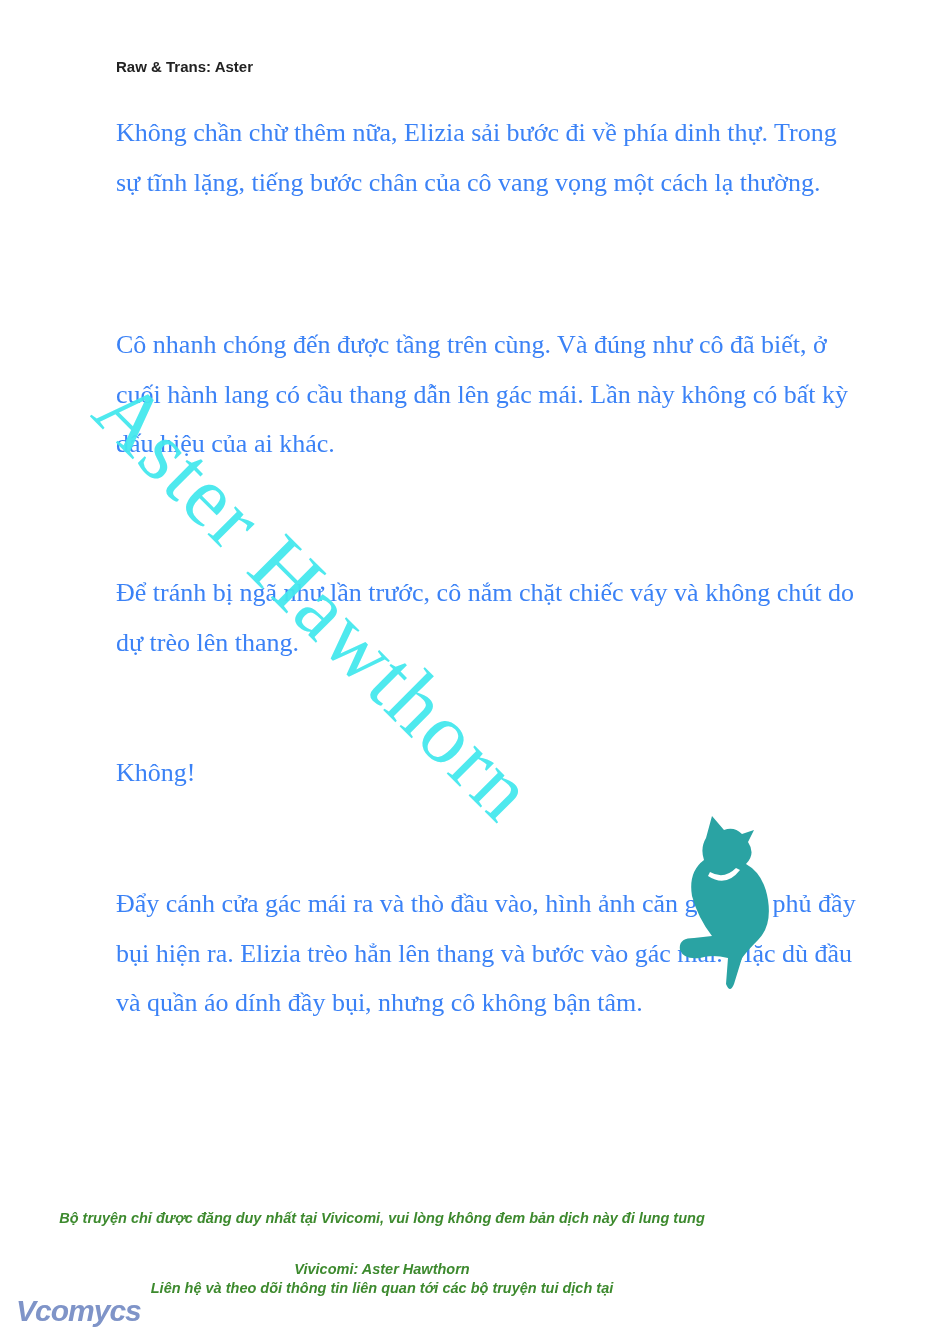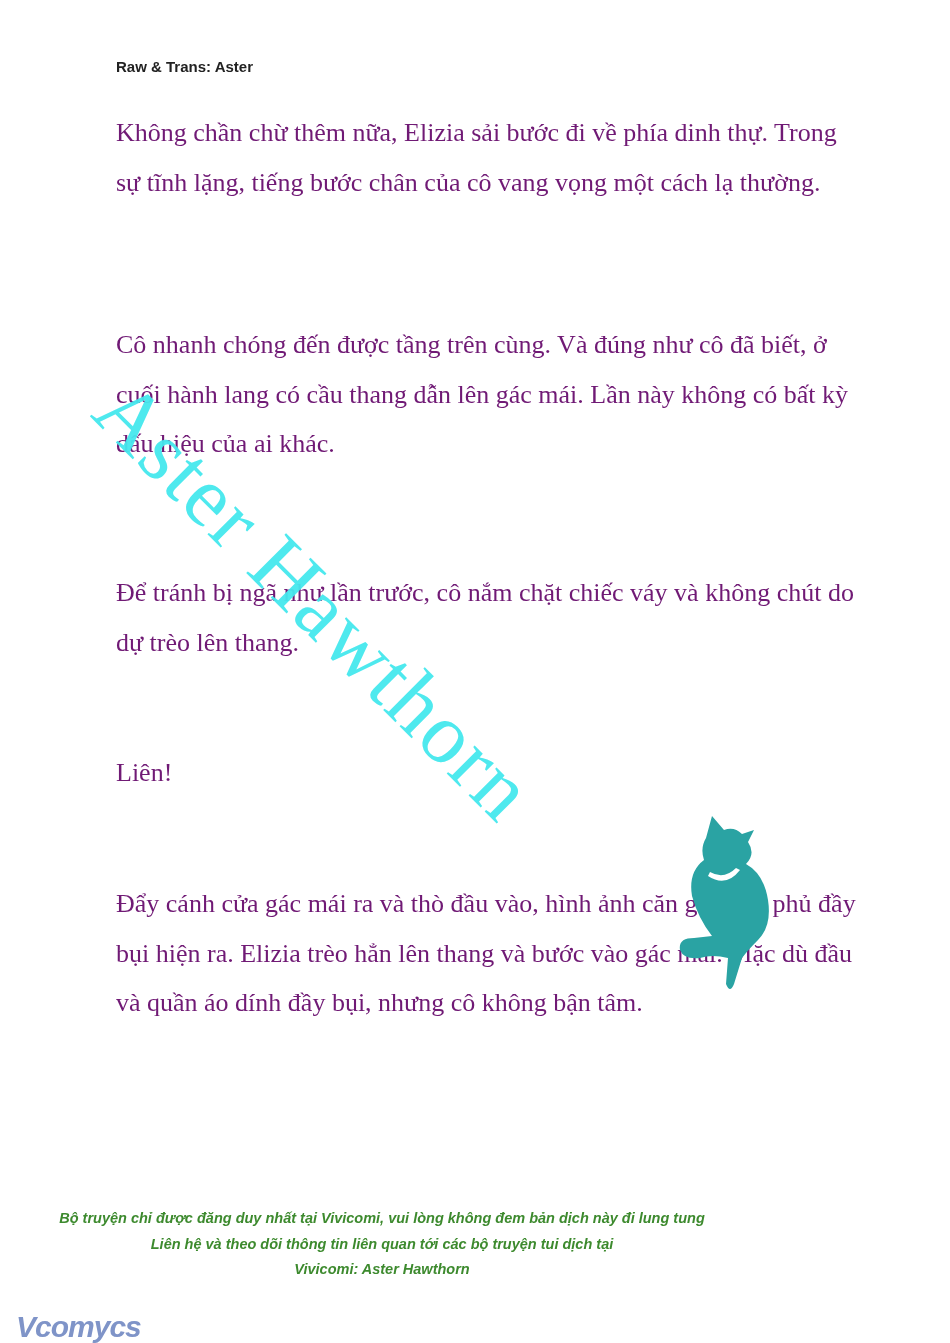--- a/index.html
+++ b/index.html
@@ -4,56 +4,56 @@
   <style>
     html, body { margin: 0; padding: 0; background: #ffffff; }
     body { width: 950px; height: 1343px; position: relative; overflow: hidden; }
     .header {
       position: absolute; left: 116px; top: 58px;
       font-family: "Liberation Sans", sans-serif; font-size: 15px; color: #222; font-weight: bold;
     }
     .para {
       position: absolute; left: 116px; width: 740px;
       font-family: "Liberation Serif", serif; font-size: 26px; line-height: 49.5px;
-      color: #701a75; margin: 0;
+      color: #3b82f6; margin: 0;
     }
     .watermark {
       position: absolute; left: 145px; top: 470px;
       font-family: "Liberation Serif", serif; font-size: 86px; color: #45e8ee;
       transform-origin: 0 0; transform: rotate(45deg);
       white-space: nowrap; letter-spacing: 2px; opacity: 0.95;
       pointer-events: none; margin-top: -110px;
     }
     .cat { position: absolute; left: 672px; top: 808px; width: 120px; height: 190px; }
     .footer-line {
       position: absolute; left: 0; width: 764px; text-align: center;
       font-family: "Liberation Sans", sans-serif; font-style: italic; font-weight: bold;
       font-size: 14.5px; color: #3d8a2e;
     }
     .logo {
       position: absolute; left: 16px; top: 1294px;
       font-family: "Liberation Sans", sans-serif; font-style: italic; font-weight: bold;
-      font-size: 30px; color: #7f94c8; letter-spacing: -1px; margin-top: 16px;
+      font-size: 30px; color: #7f94c8; letter-spacing: -1px;
     }
   </style>
 </head>
 <body>
 
 <div class="header">Raw &amp; Trans: Aster</div>
 
 <p class="para" style="top:108px">Không chần chừ thêm nữa, Elizia sải bước đi về phía dinh thự. Trong sự tĩnh lặng, tiếng bước chân của cô vang vọng một cách lạ thường.</p>
 <p class="para" style="top:320px">Cô nhanh chóng đến được tầng trên cùng. Và đúng như cô đã biết, ở cuối hành lang có cầu thang dẫn lên gác mái. Lần này không có bất kỳ dấu hiệu của ai khác.</p>
 <p class="para" style="top:568px">Để tránh bị ngã như lần trước, cô nắm chặt chiếc váy và không chút do dự trèo lên thang.</p>
-<p class="para" style="top:748px">Liên!</p>
+<p class="para" style="top:748px">Không!</p>
 <p class="para" style="top:879px">Đẩy cánh cửa gác mái ra và thò đầu vào, hình ảnh căn gác mái phủ đầy bụi hiện ra. Elizia trèo hẳn lên thang và bước vào gác mái. Mặc dù đầu và quần áo dính đầy bụi, nhưng cô không bận tâm.</p>
 
 <div class="watermark">Aster Hawthorn</div>
 
 <svg class="cat" viewBox="0 0 120 190">
   <path fill="#2aa3a3" d="M40 8 L52 22 Q62 18 70 26 L82 22 L76 34 Q84 46 74 56 Q92 66 96 92 Q100 118 86 132 Q76 142 70 150 L62 176 Q58 186 54 176 L56 150 Q40 146 28 150 Q12 152 8 142 Q6 130 22 130 L40 128 Q26 110 20 88 Q16 64 32 52 Q28 40 34 30 Z"></path>
   <path fill="#ffffff" d="M38 64 Q52 72 64 60 L68 62 Q54 80 36 68 Z"></path>
 </svg>
 
 <div class="footer-line" style="top:1210px">Bộ truyện chỉ được đăng duy nhất tại Vivicomi, vui lòng không đem bản dịch này đi lung tung</div>
-<div class="footer-line" style="top:1236px">Liên hệ và theo dõi thông tin liên quan tới các bộ truyện tui dịch tại</div>
+<div class="footer-line" style="top:1280px">Liên hệ và theo dõi thông tin liên quan tới các bộ truyện tui dịch tại</div>
 <div class="footer-line" style="top:1261px">Vivicomi: Aster Hawthorn</div>
 
 <div class="logo">Vcomycs</div>
 
 </body></html>

